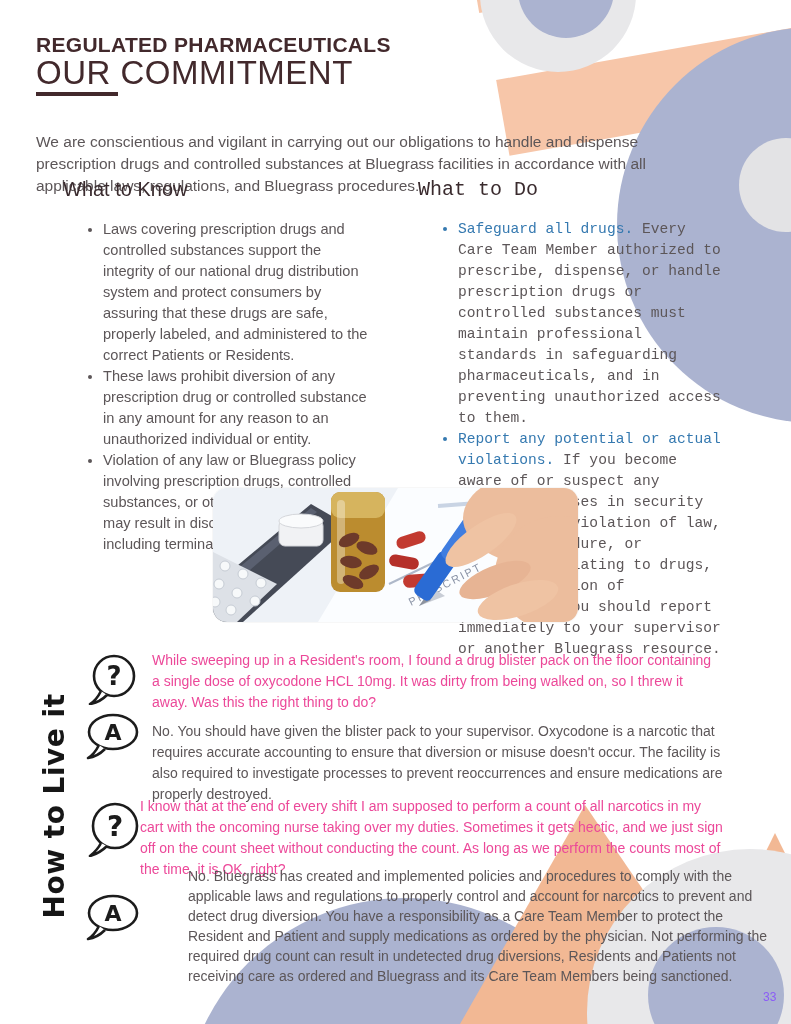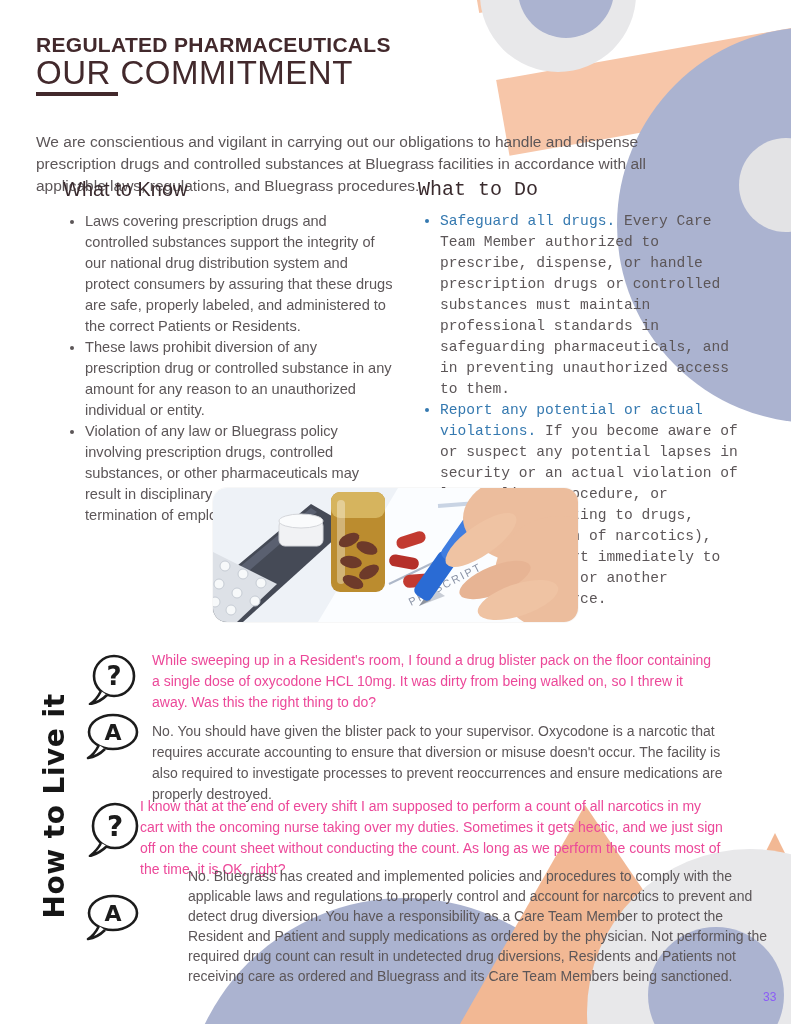--- a/index.html
+++ b/index.html
@@ -25,21 +25,21 @@
     position:absolute;left:36px;top:103px;width:676px;
     font-size:15.5px;line-height:22px;color:#5c5658;margin-top:28px;
   }
 
   .col-heading{
     font-size:20px;font-weight:500;color:#3a2b2e;margin:0 0 10px 0;
   }
   .col{position:absolute;top:178px;}
   .col-left{left:63px;width:330px;}
   .col-right{left:418px;width:322px;font-family:Liberation Mono, monospace;}
-  .col ul{margin:0;padding-left:22px;}
+  .col ul{margin:18px;padding-left:22px;}
   .col li{
     font-size:14.6px;line-height:21px;color:#5c5658;margin:0;
   }
   .col-right li::marker{color:#3579b0;}
   .lead-link{color:#3579b0;}
 
   .photo{
     position:absolute;left:213px;top:488px;width:365px;height:134px;
     border-radius:14px;overflow:hidden;box-shadow:0 0 0 1px rgba(0,0,0,.03);
   }

